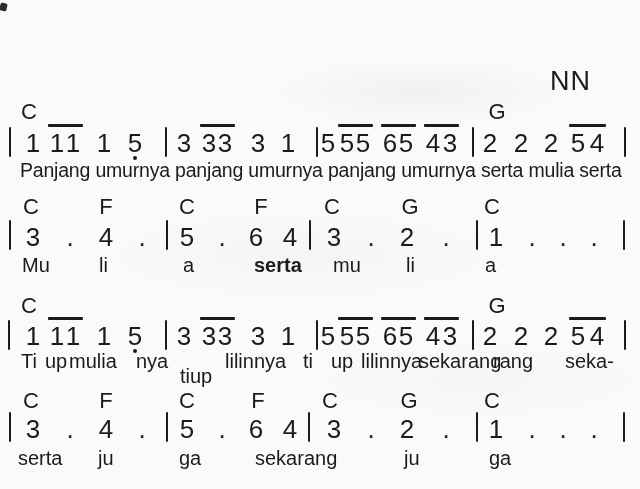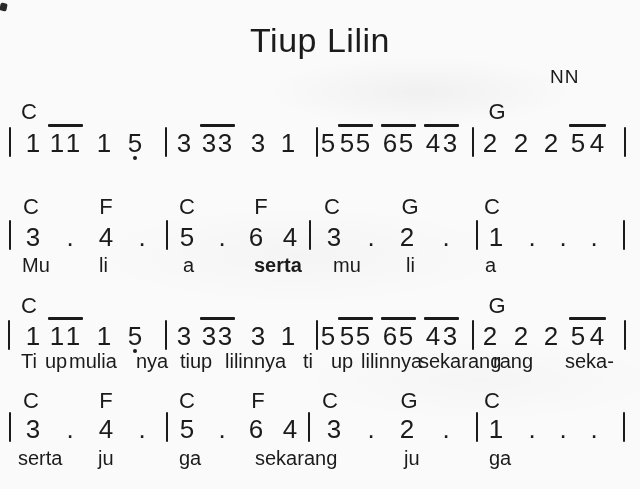--- a/index.html
+++ b/index.html
@@ -8,37 +8,36 @@
     background:#fafafa;
     background-image:
       radial-gradient(ellipse 220px 50px at 420px 92px, rgba(0,0,0,0.04), transparent 70%),
       radial-gradient(ellipse 300px 70px at 300px 255px, rgba(0,0,0,0.025), transparent 70%),
       radial-gradient(ellipse 260px 60px at 480px 380px, rgba(0,0,0,0.02), transparent 70%);
     font-family:"Liberation Sans", sans-serif;
     color:#1b1b1b;
   }
   .title{position:absolute;top:22px;left:0;width:100%;text-align:center;
     font-size:34px;line-height:1.1;letter-spacing:0.5px;}
-  .author{position:absolute;top:66px;left:550px;font-size:19px;letter-spacing:1px;}
+  .author{position:absolute;top:66px;left:550px;font-size:27px;letter-spacing:1px;}
   .chord{position:absolute;font-size:22px;line-height:1;transform:translateX(-50%);}
   .note{position:absolute;font-size:26px;line-height:1;transform:translateX(-50%);}
   .bar{position:absolute;width:2px;height:30px;background:#1b1b1b;border-radius:1px;}
   .beam{position:absolute;height:3px;background:#1b1b1b;border-radius:1px;}
   .lowdot{position:absolute;width:4px;height:4px;border-radius:50%;background:#1b1b1b;transform:translateX(-50%);}
   .lyric{position:absolute;font-size:20px;line-height:1;white-space:nowrap;}
   .lyric.wide{font-size:19.5px;letter-spacing:-0.2px;}
   .mark{position:absolute;left:0;top:3px;width:7px;height:8px;background:#2a2a2a;
     border-radius:2px;transform:rotate(12deg);}
 </style>
 </head>
 <body>
 
 <div class="sheet">
   <div class="mark"></div>
-  <div class="title">Tiup Lilin</div>
   <div class="author">NN</div>
   <div id="systems">
       <div style="position: absolute; inset: 0px;">
         <span class="chord" style="left: 29px; top: 101px;">C</span>
         <span class="chord" style="left: 497px; top: 101px;">G</span>
         <div class="bar" style="left: 9px; top: 127px;"></div>
         <div class="bar" style="left: 165px; top: 127px;"></div>
         <div class="bar" style="left: 316px; top: 127px;"></div>
         <div class="bar" style="left: 472px; top: 127px;"></div>
         <div class="bar" style="left: 624px; top: 127px;"></div>
@@ -64,20 +63,21 @@
         <span class="note" style="left: 363px; top: 130px;">5</span>
         <span class="note" style="left: 390px; top: 130px;">6</span>
         <span class="note" style="left: 406px; top: 130px;">5</span>
         <span class="note" style="left: 433px; top: 130px;">4</span>
         <span class="note" style="left: 450px; top: 130px;">3</span>
         <span class="note" style="left: 490px; top: 130px;">2</span>
         <span class="note" style="left: 521px; top: 130px;">2</span>
         <span class="note" style="left: 551px; top: 130px;">2</span>
         <span class="note" style="left: 578px; top: 130px;">5</span>
         <span class="note" style="left: 597px; top: 130px;">4</span>
+        <span class="lyric wide" style="left: 20px; top: 161px;">Panjang umurnya panjang umurnya panjang umurnya serta mulia serta</span>
       </div>
       <div style="position: absolute; inset: 0px;">
         <span class="chord" style="left: 31px; top: 196px;">C</span>
         <span class="chord" style="left: 106px; top: 196px;">F</span>
         <span class="chord" style="left: 187px; top: 196px;">C</span>
         <span class="chord" style="left: 261px; top: 196px;">F</span>
         <span class="chord" style="left: 332px; top: 196px;">C</span>
         <span class="chord" style="left: 410px; top: 196px;">G</span>
         <span class="chord" style="left: 492px; top: 196px;">C</span>
         <div class="bar" style="left: 9px; top: 220px;"></div>
@@ -143,21 +143,21 @@
         <span class="note" style="left: 450px; top: 323px;">3</span>
         <span class="note" style="left: 490px; top: 323px;">2</span>
         <span class="note" style="left: 521px; top: 323px;">2</span>
         <span class="note" style="left: 551px; top: 323px;">2</span>
         <span class="note" style="left: 578px; top: 323px;">5</span>
         <span class="note" style="left: 597px; top: 323px;">4</span>
         <span class="lyric" style="left: 21px; top: 351px;">Ti</span>
         <span class="lyric" style="left: 45px; top: 351px;">up</span>
         <span class="lyric" style="left: 69px; top: 351px;">mulia</span>
         <span class="lyric" style="left: 136px; top: 351px;">nya</span>
-        <span class="lyric" style="left: 180px; top: 351px;">tiup</span>
+        <span class="lyric" style="left: 180px; top: 366px;">tiup</span>
         <span class="lyric" style="left: 225px; top: 351px;">lilinnya</span>
         <span class="lyric" style="left: 303px; top: 351px;">ti</span>
         <span class="lyric" style="left: 331px; top: 351px;">up</span>
         <span class="lyric" style="left: 361px; top: 351px;">lilinnya</span>
         <span class="lyric" style="left: 419px; top: 351px;">sekarang</span>
         <span class="lyric" style="left: 493px; top: 351px;">rang</span>
         <span class="lyric" style="left: 565px; top: 351px;">seka-</span>
       </div>
       <div style="position: absolute; inset: 0px;">
         <span class="chord" style="left: 31px; top: 390px;">C</span>

